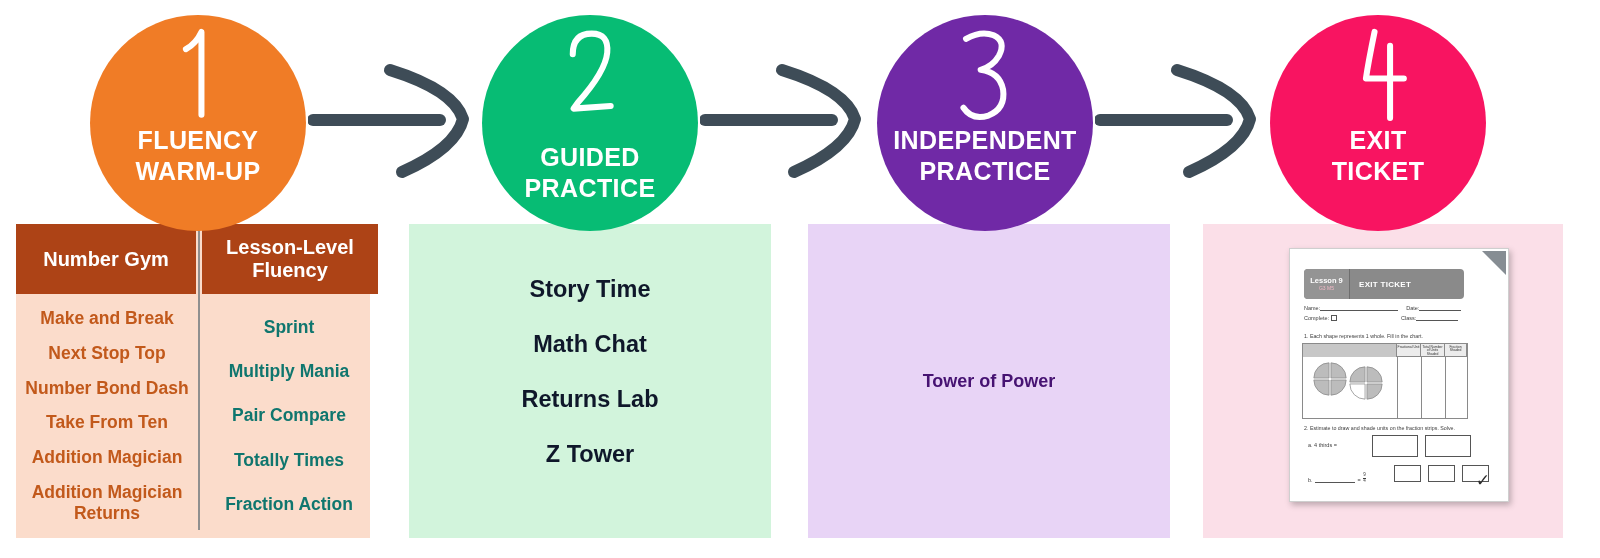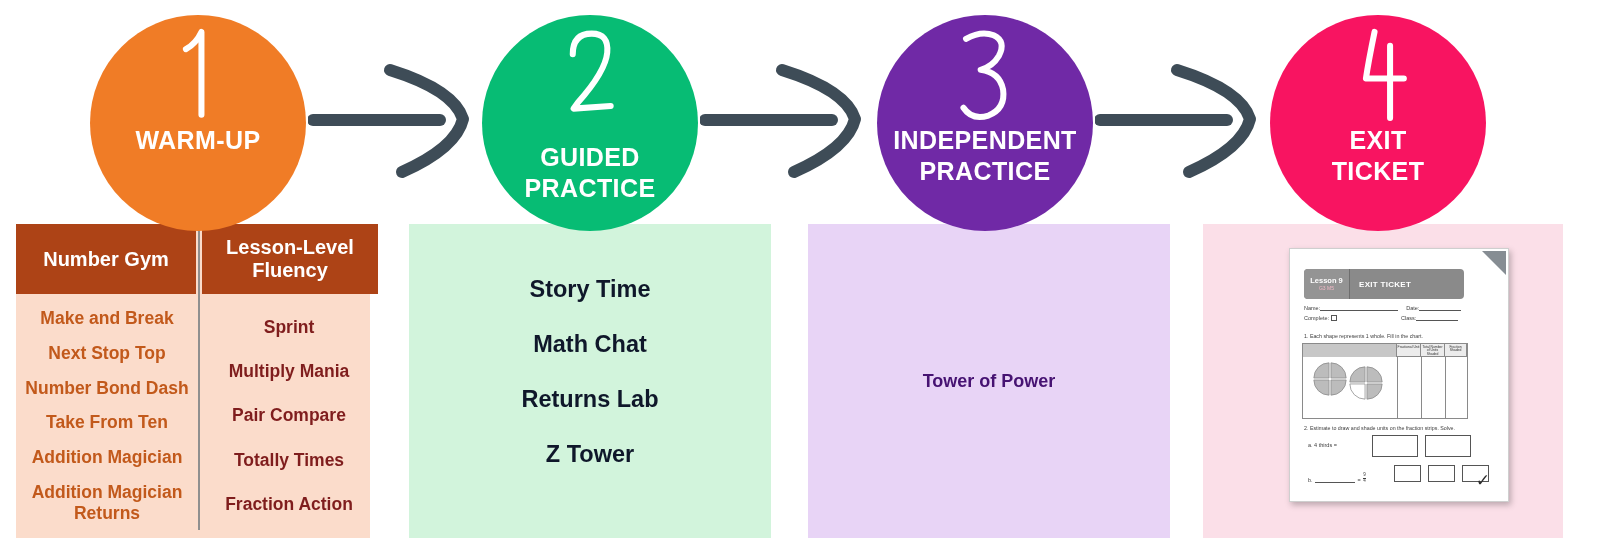--- a/index.html
+++ b/index.html
@@ -101,21 +101,21 @@
     </div>
     <div class="warmup-divider"></div>
     <div class="warmup-col col-left" style="color: rgb(194, 89, 27);">
       <div class="warmup-item">Make and Break</div>
       <div class="warmup-item">Next Stop Top</div>
       <div class="warmup-item">Number Bond Dash</div>
       <div class="warmup-item">Take From Ten</div>
       <div class="warmup-item">Addition Magician</div>
       <div class="warmup-item">Addition Magician Returns</div>
     </div>
-    <div class="warmup-col col-right" style="color: #7f1d1d;">
+    <div class="warmup-col col-right" style="color: #0f766e;">
       <div class="warmup-item">Sprint</div>
       <div class="warmup-item">Multiply Mania</div>
       <div class="warmup-item">Pair Compare</div>
       <div class="warmup-item">Totally Times</div>
       <div class="warmup-item">Fraction Action</div>
     </div>
   </div>
 
   <div class="panel panel-2" style="background: rgb(210, 244, 220); color: #0f172a;">
     <div class="guided-item">Story Time</div>
@@ -209,20 +209,21 @@
 
       <div class="ws-check">✓</div>
     </div>
   </div>
 
   <div class="step-circle circle-1" style="background: rgb(240, 124, 38);">
     <svg class="num-svg" viewBox="0 0 100 116">
       <path fill="none" stroke="#ffffff" stroke-width="7" stroke-linecap="round" stroke-linejoin="round" d="M36,28 Q48,21 54,8 L54,104"></path>
     </svg>
     <div class="step-title">
+      <div>FLUENCY</div>
       <div>WARM-UP</div>
     </div>
   </div>
 
   <div class="step-circle circle-2" style="background: rgb(7, 188, 116);">
     <svg class="num-svg" viewBox="0 0 100 116">
       <path fill="none" stroke="#ffffff" stroke-width="7" stroke-linecap="round" stroke-linejoin="round" d="M30,34 Q30,10 52,10 Q72,10 70,32 Q68,54 36,90 L31,97 L74,94"></path>
     </svg>
     <div class="step-title">
       <div>GUIDED</div>

